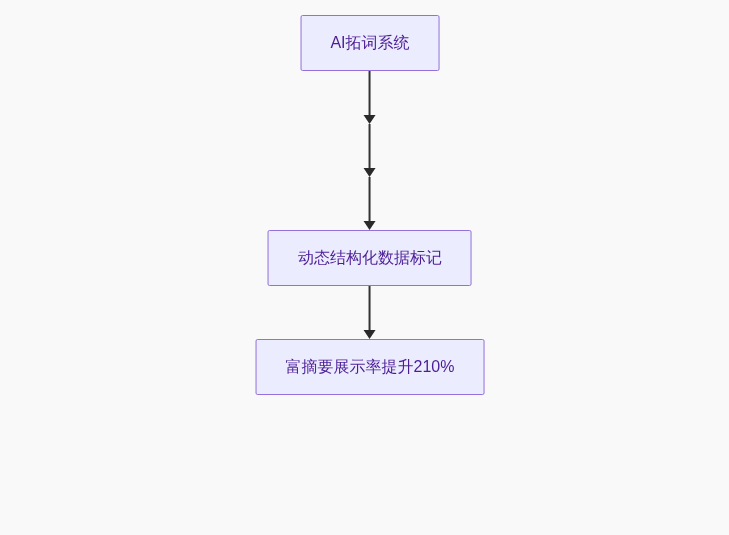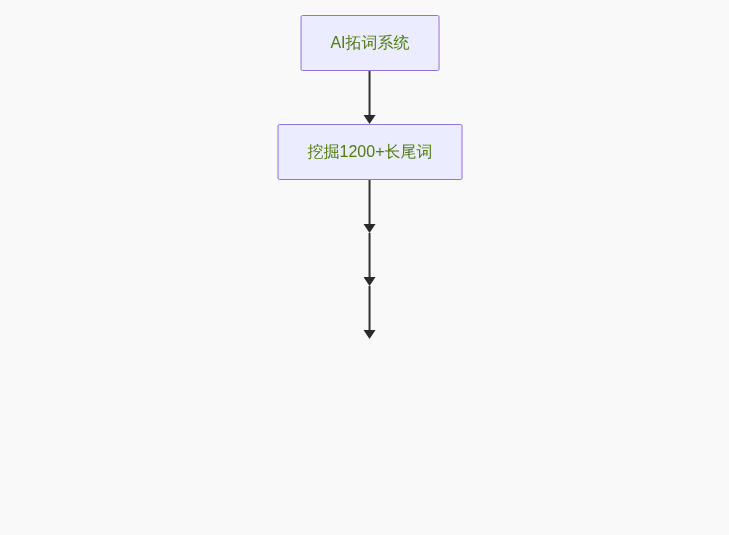--- a/index.html
+++ b/index.html
@@ -34,21 +34,21 @@
     background: #ececff;
     border: 1.5px solid #9370db;
     border-radius: 2px;
     display: flex;
     align-items: center;
     justify-content: center;
     white-space: nowrap;
   }
   .node .label {
     font-size: 16px;
-    color: #4d7c0f;
+    color: #4c1d95;
     line-height: 1;
   }
   .arrow {
     height: 53px;
     display: flex;
     flex-direction: column;
     align-items: center;
     justify-content: flex-start;
   }
   .arrow .line {
@@ -73,36 +73,39 @@
 
     <div class="node">
       <span class="label">AI拓词系统</span>
     </div>
 
     <div class="arrow">
       <div class="line"></div>
       <div class="head"></div>
     </div>
 
-    <div class="node">
-      <span class="label">挖掘1200+长尾词</span>
-    </div>
 
     <div class="arrow">
       <div class="line"></div>
       <div class="head"></div>
     </div>
 
 
     <div class="arrow">
       <div class="line"></div>
       <div class="head"></div>
     </div>
 
+    <div class="node">
+      <span class="label">动态结构化数据标记</span>
+    </div>
 
     <div class="arrow">
       <div class="line"></div>
       <div class="head"></div>
     </div>
 
+    <div class="node">
+      <span class="label">富摘要展示率提升210%</span>
+    </div>
 
   </div>
 </div>
 
 </body></html>

